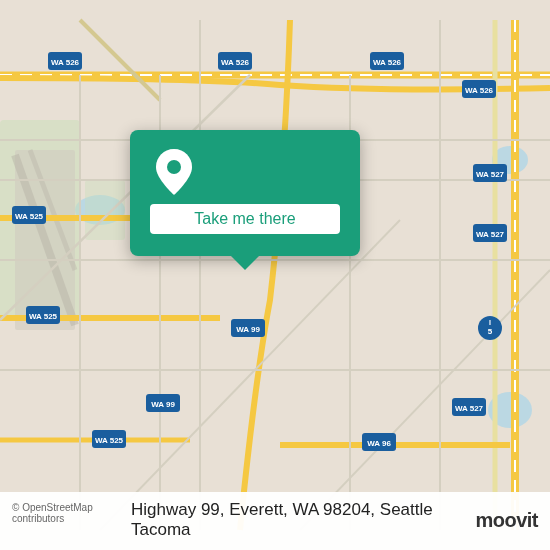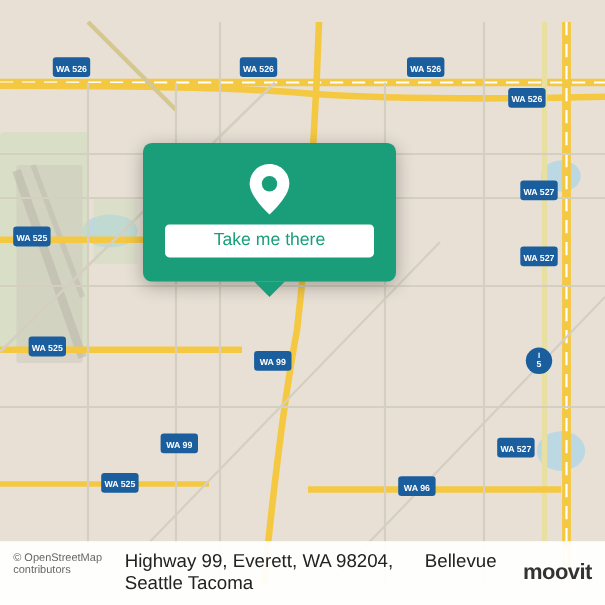--- a/index.html
+++ b/index.html
@@ -38,21 +38,20 @@
     .map-popup {
       position: absolute;
       top: 130px;
       left: 130px;
       width: 230px;
       background: #1a9e7a;
       border-radius: 8px;
       padding: 18px 20px 22px;
       display: flex;
       flex-direction: column;
-      align-items: center;
       box-shadow: 0 4px 16px rgba(0,0,0,0.3);
     }
 
     .map-popup::after {
       content: '';
       position: absolute;
       bottom: -14px;
       left: 50%;
       transform: translateX(-50%);
       width: 0;
@@ -234,19 +233,18 @@
         <circle cx="22" cy="20" r="7" fill="#1a9e7a"></circle>
       </svg>
     </div>
     <button class="take-me-there-btn">Take me there</button>
   </div>
 
   <div class="bottom-bar">
     <div class="bottom-left">
       <span class="copyright-text">© OpenStreetMap contributors</span>
       <span class="address-text">Highway 99, Everett, WA 98204, Seattle Tacoma</span>
-      <span class="address-text">Bellevue</span>
     </div>
     <div class="moovit-logo">
       <span class="moovit-text">moovit</span>
     </div>
   </div>
 </div>
 
 </body></html>

